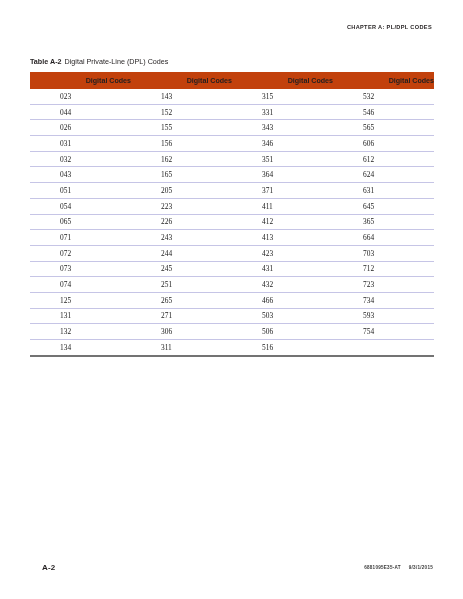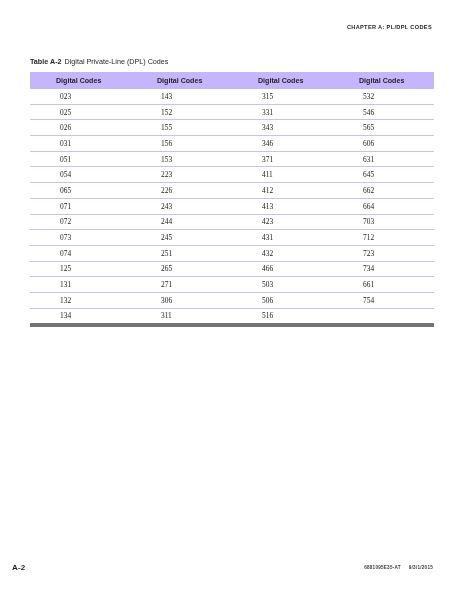--- a/index.html
+++ b/index.html
@@ -57,50 +57,50 @@
   
   .code-table {
     position: absolute;
     top: 72px;
     left: 30px;
     width: 404px;
     border-collapse: collapse;
     table-layout: fixed;
   }
   .code-table th {
-    background: #c4b5fd;
+    background: #c2410c;
     font-family: "Liberation Sans", sans-serif;
     font-size: 7.1px;
     font-weight: 700;
     color: #231f20;
     height: 17px;
     padding: 0;
-    text-align: left;
+    text-align: right;
     padding-left: 26px;
     border: none;
   }
   .code-table td {
     font-family: "Liberation Serif", serif;
     font-size: 7.4px;
     color: #1a1a1a;
     height: 14.7px;
     padding: 0;
     padding-left: 30px;
     text-align: left;
     border-bottom: 0.6px solid #c6c5e6;
     vertical-align: middle;
   }
   .code-table tbody tr:last-child td {
-    border-bottom: 4px solid #737373;
+    border-bottom: 2px solid #737373;
   }
 
   
   .footer-page {
     position: absolute;
-    left: 12px;
+    left: 42px;
     bottom: 27px;
     font-family: "Liberation Sans", sans-serif;
     font-size: 8px;
     font-weight: 700;
     color: #231f20;
     letter-spacing: 0.2px;
   }
   .footer-doc {
     position: absolute;
     right: 22px;
@@ -139,54 +139,66 @@
       </tr>
     </thead>
     <tbody id="table-body">
         <tr>
           <td>023</td>
           <td>143</td>
           <td>315</td>
           <td>532</td>
         </tr>
         <tr>
-          <td>025</td>
+          <td>044</td>
           <td>152</td>
           <td>331</td>
           <td>546</td>
         </tr>
         <tr>
           <td>026</td>
           <td>155</td>
           <td>343</td>
           <td>565</td>
         </tr>
         <tr>
           <td>031</td>
           <td>156</td>
           <td>346</td>
           <td>606</td>
         </tr>
         <tr>
+          <td>032</td>
+          <td>162</td>
+          <td>351</td>
+          <td>612</td>
+        </tr>
+        <tr>
+          <td>043</td>
+          <td>165</td>
+          <td>364</td>
+          <td>624</td>
+        </tr>
+        <tr>
           <td>051</td>
-          <td>153</td>
+          <td>205</td>
           <td>371</td>
           <td>631</td>
         </tr>
         <tr>
           <td>054</td>
           <td>223</td>
           <td>411</td>
           <td>645</td>
         </tr>
         <tr>
           <td>065</td>
           <td>226</td>
           <td>412</td>
-          <td>662</td>
+          <td>365</td>
         </tr>
         <tr>
           <td>071</td>
           <td>243</td>
           <td>413</td>
           <td>664</td>
         </tr>
         <tr>
           <td>072</td>
           <td>244</td>
@@ -208,21 +220,21 @@
         <tr>
           <td>125</td>
           <td>265</td>
           <td>466</td>
           <td>734</td>
         </tr>
         <tr>
           <td>131</td>
           <td>271</td>
           <td>503</td>
-          <td>661</td>
+          <td>593</td>
         </tr>
         <tr>
           <td>132</td>
           <td>306</td>
           <td>506</td>
           <td>754</td>
         </tr>
         <tr>
           <td>134</td>
           <td>311</td>

